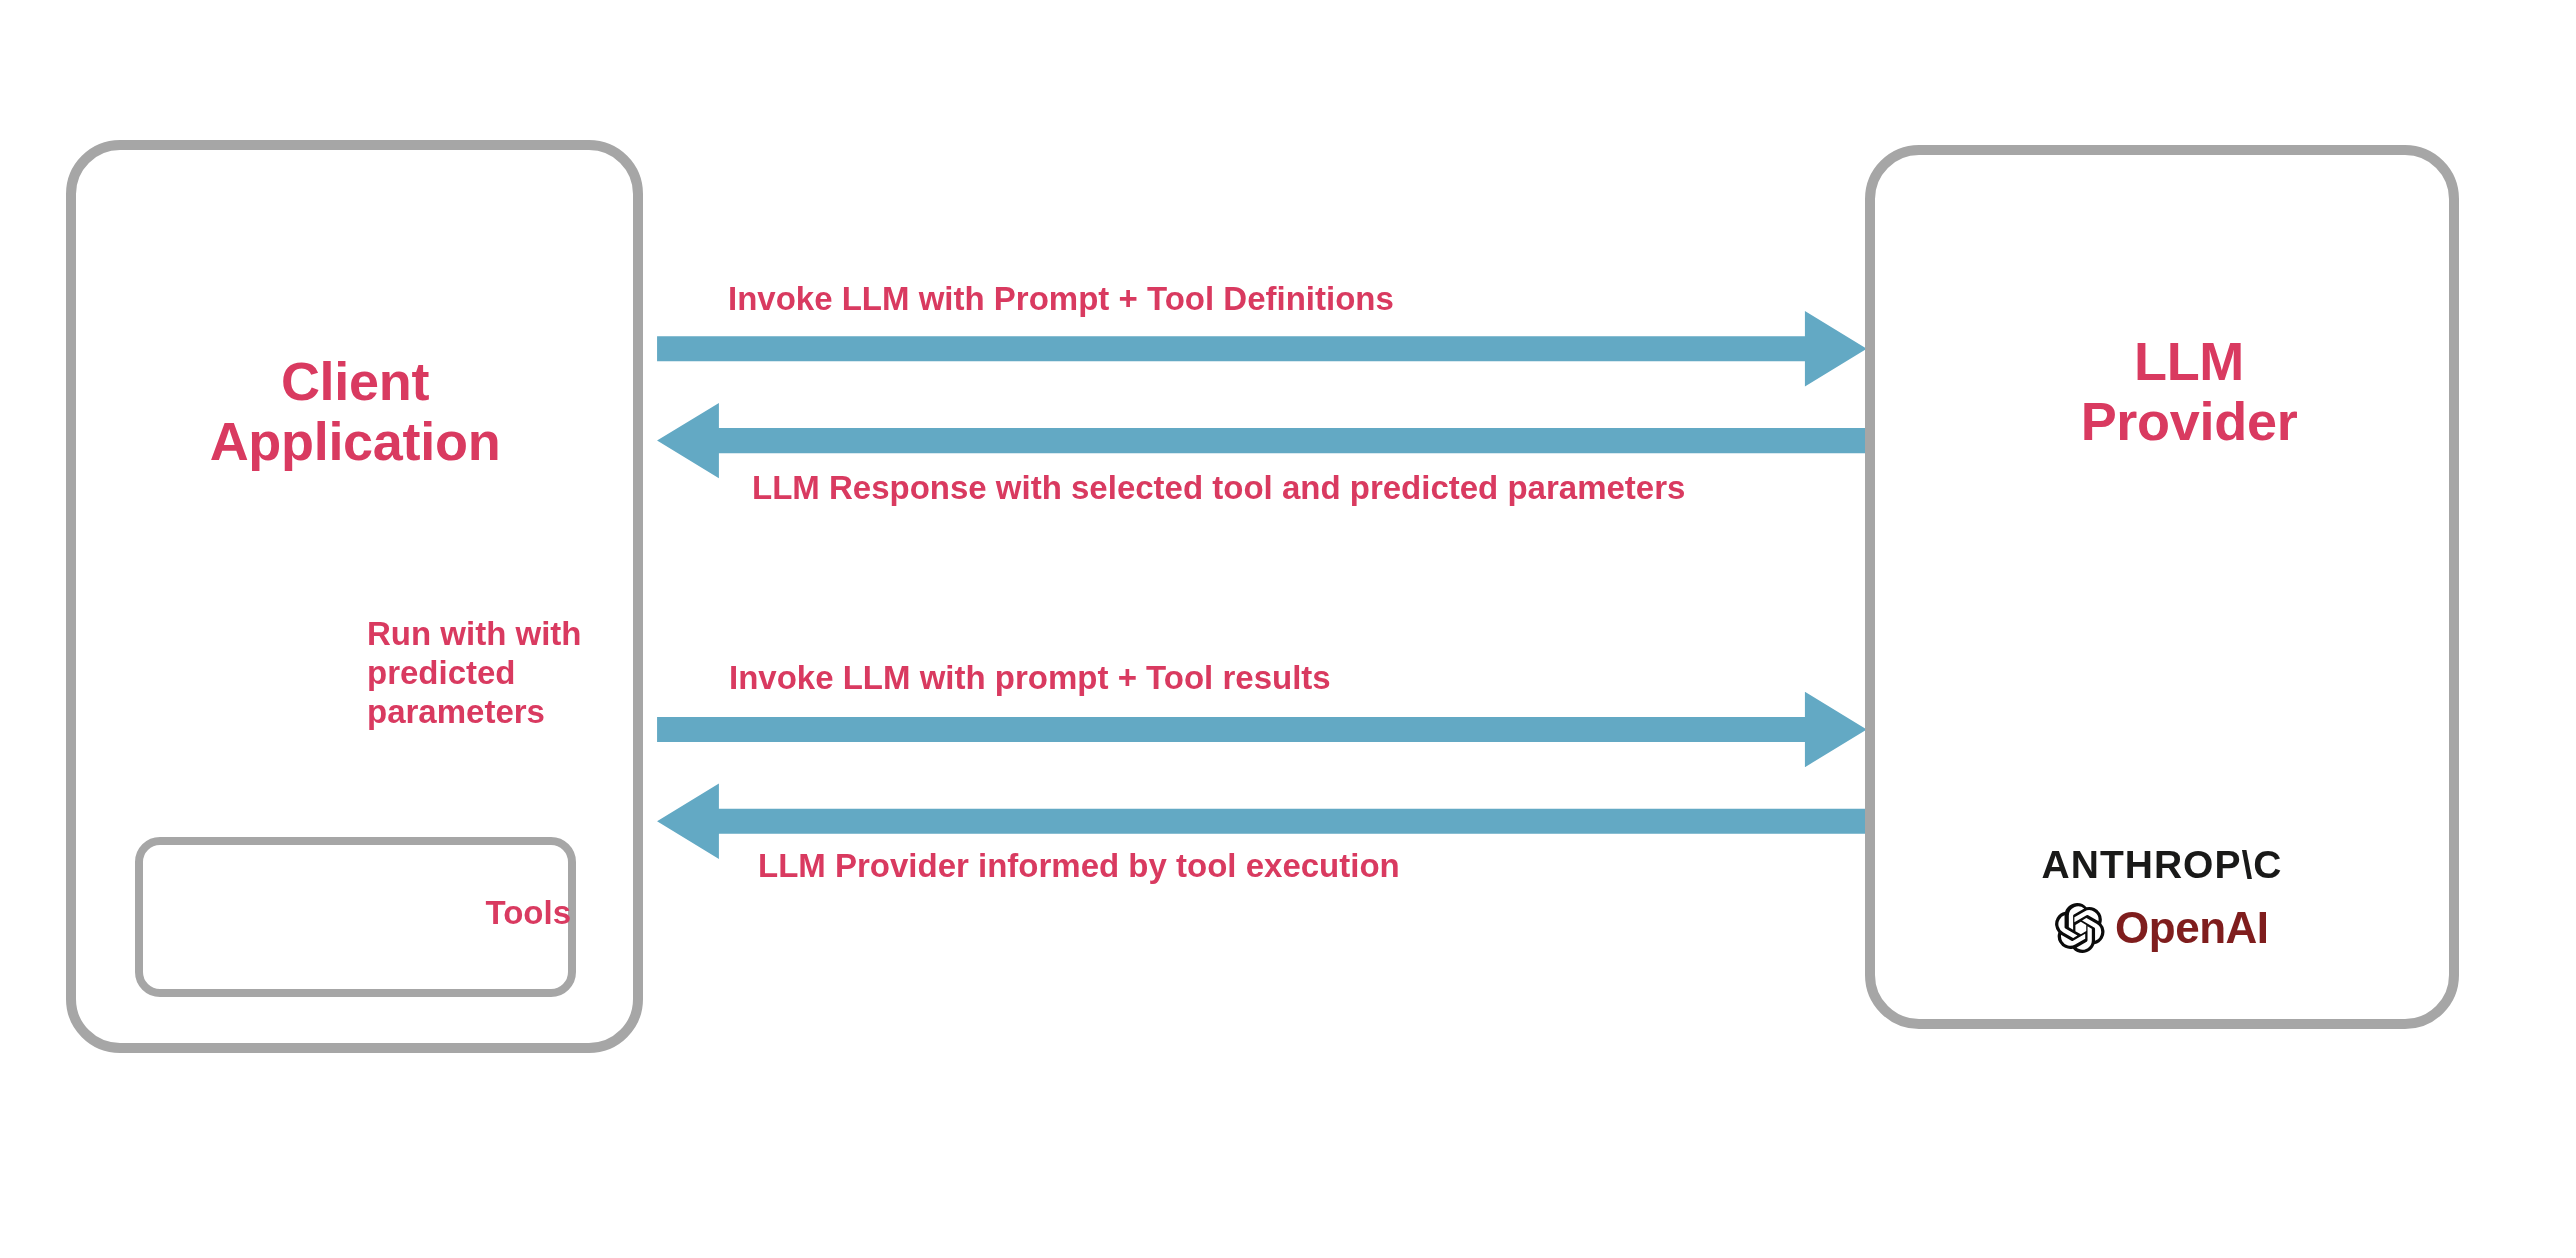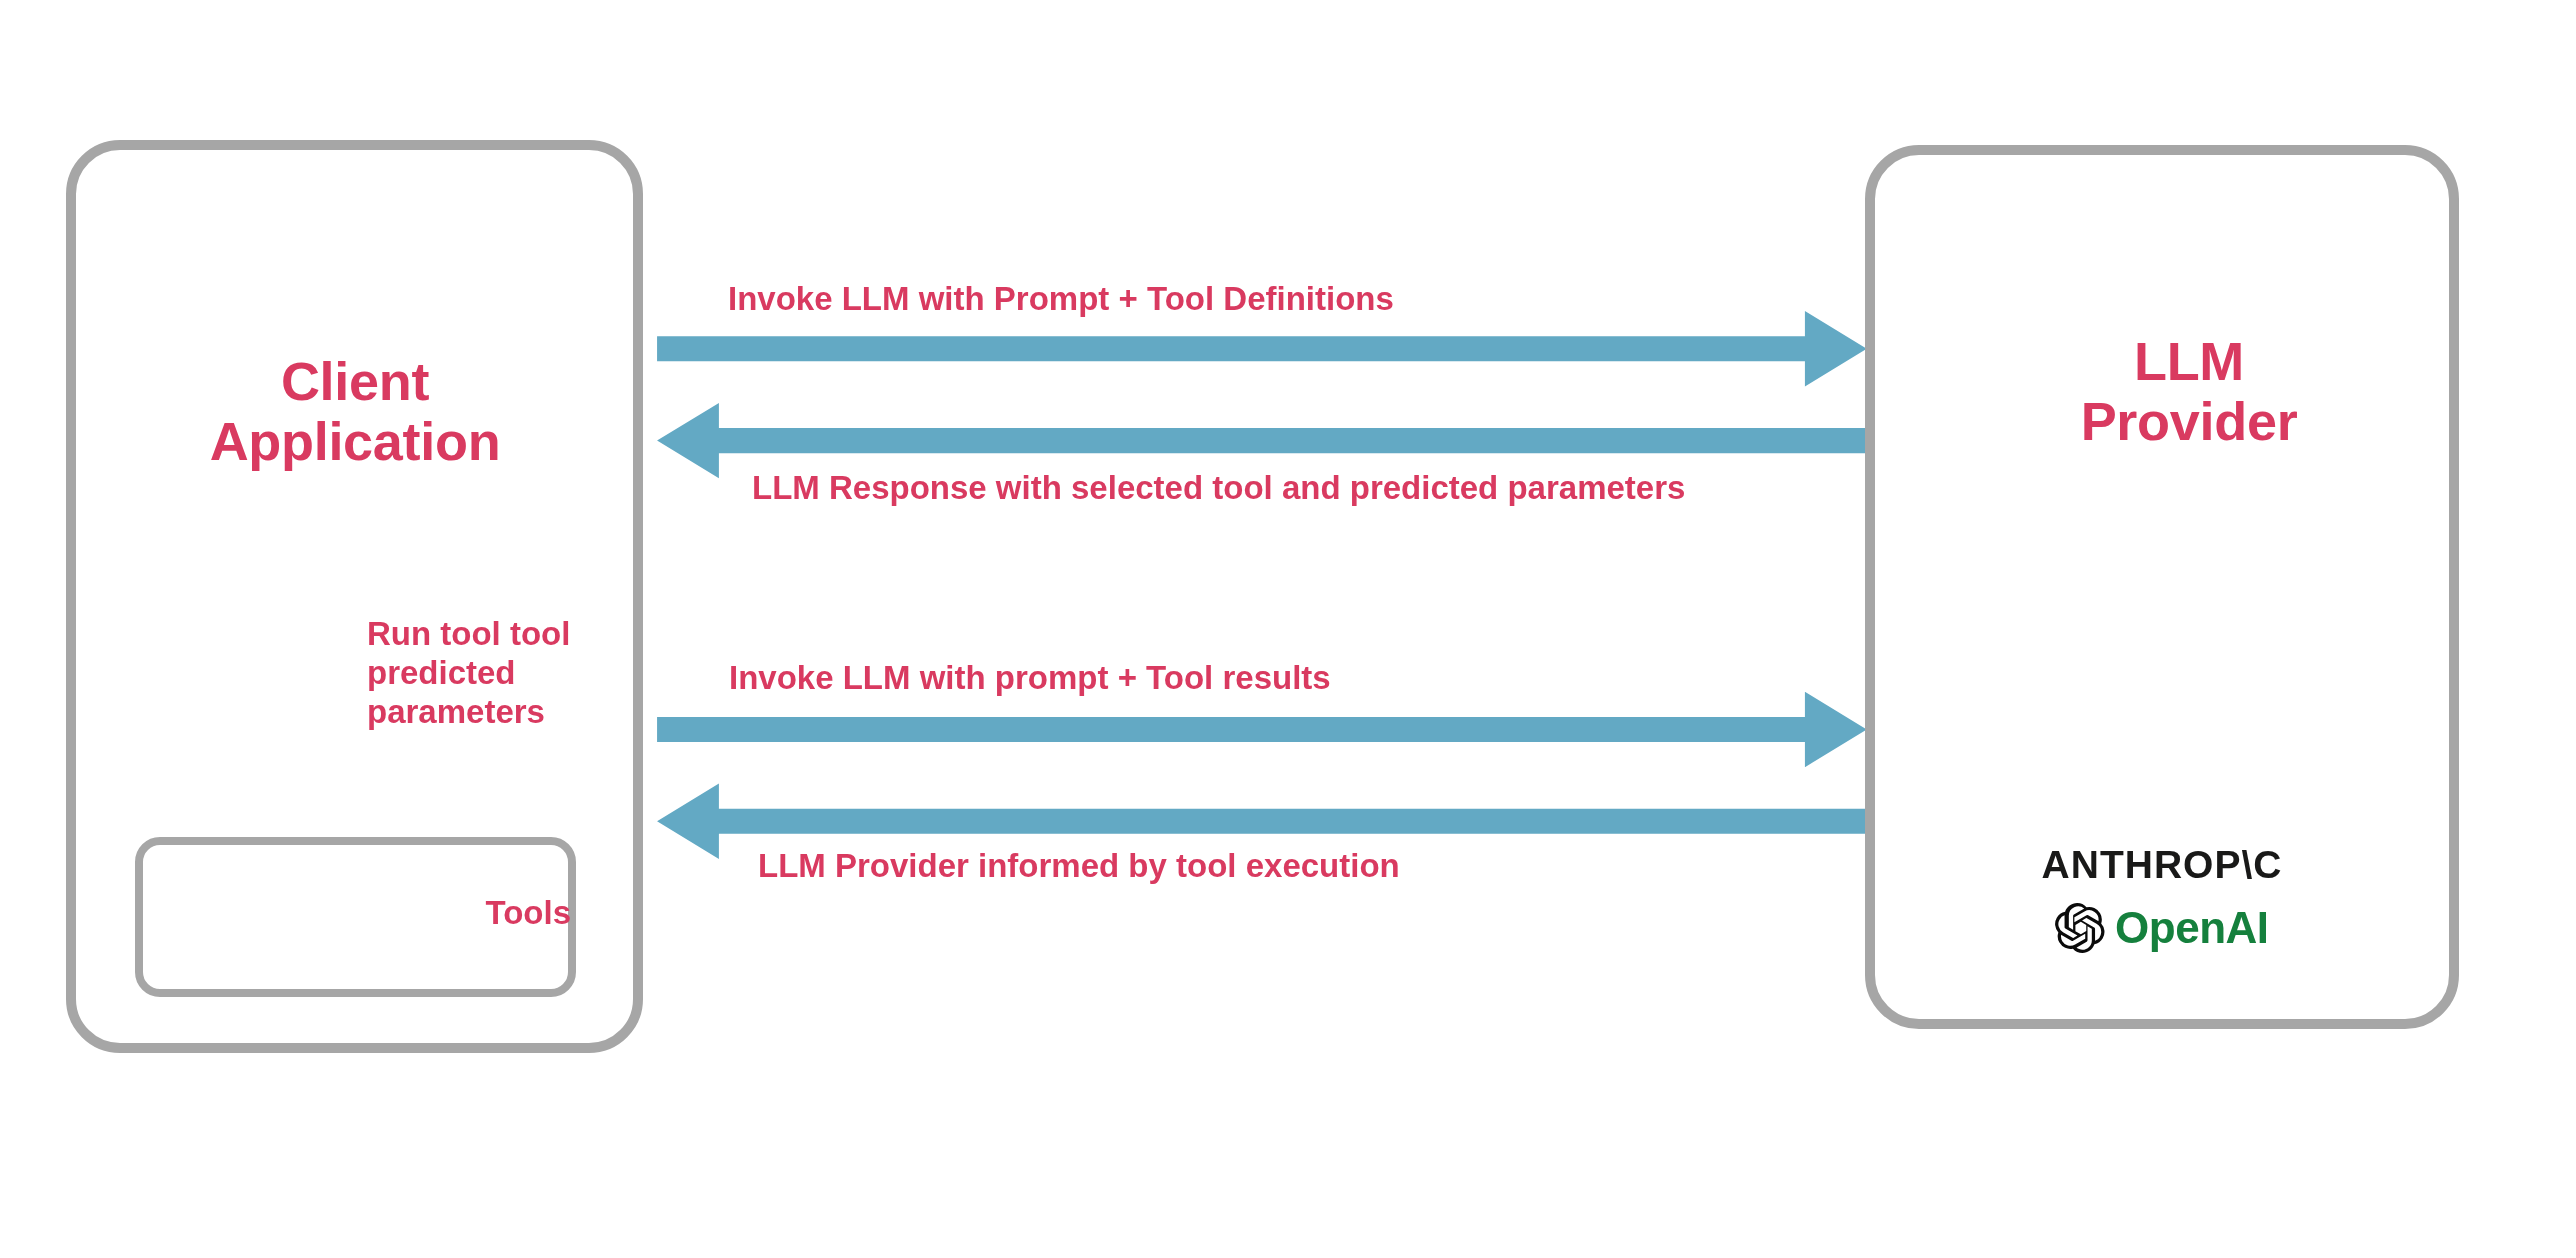--- a/index.html
+++ b/index.html
@@ -130,21 +130,21 @@
     position: absolute;
     left: 1865px;
     top: 903px;
     width: 594px;
     display: flex;
     align-items: center;
     justify-content: center;
     gap: 9.7px;
   }
   #openai-wordmark {
-    color: #15803d;
+    color: #7f1d1d;
     font-size: 44px;
     font-weight: 700;
     letter-spacing: -0.5px;
   }
 </style>
 </head>
 <body>
 
 <div id="canvas">
 
@@ -174,21 +174,21 @@
   <div class="round-box" id="client-box"></div>
 
   <div class="box-title" id="client-title">
     <div>Client</div>
     <div>Application</div>
   </div>
 
   <div class="round-box" id="tools-box"></div>
   <div id="tools-label">Tools</div>
 
-  <div id="label-vertical">Run tool tool predicted parameters</div>
+  <div id="label-vertical">Run with with predicted parameters</div>
 
   <div class="round-box" id="provider-box"></div>
 
   <div class="box-title" id="provider-title">
     <div>LLM</div>
     <div>Provider</div>
   </div>
 
   <div id="anthropic-logo">ANTHROP\C</div>
 

